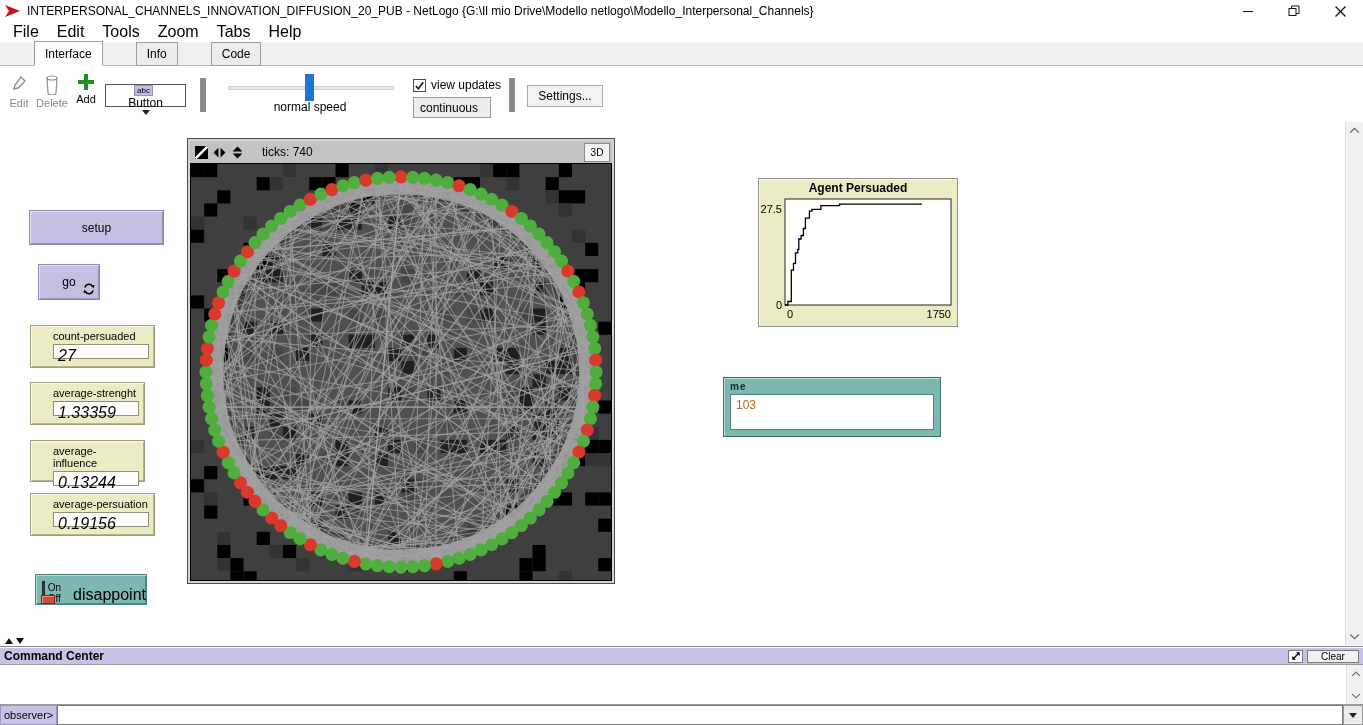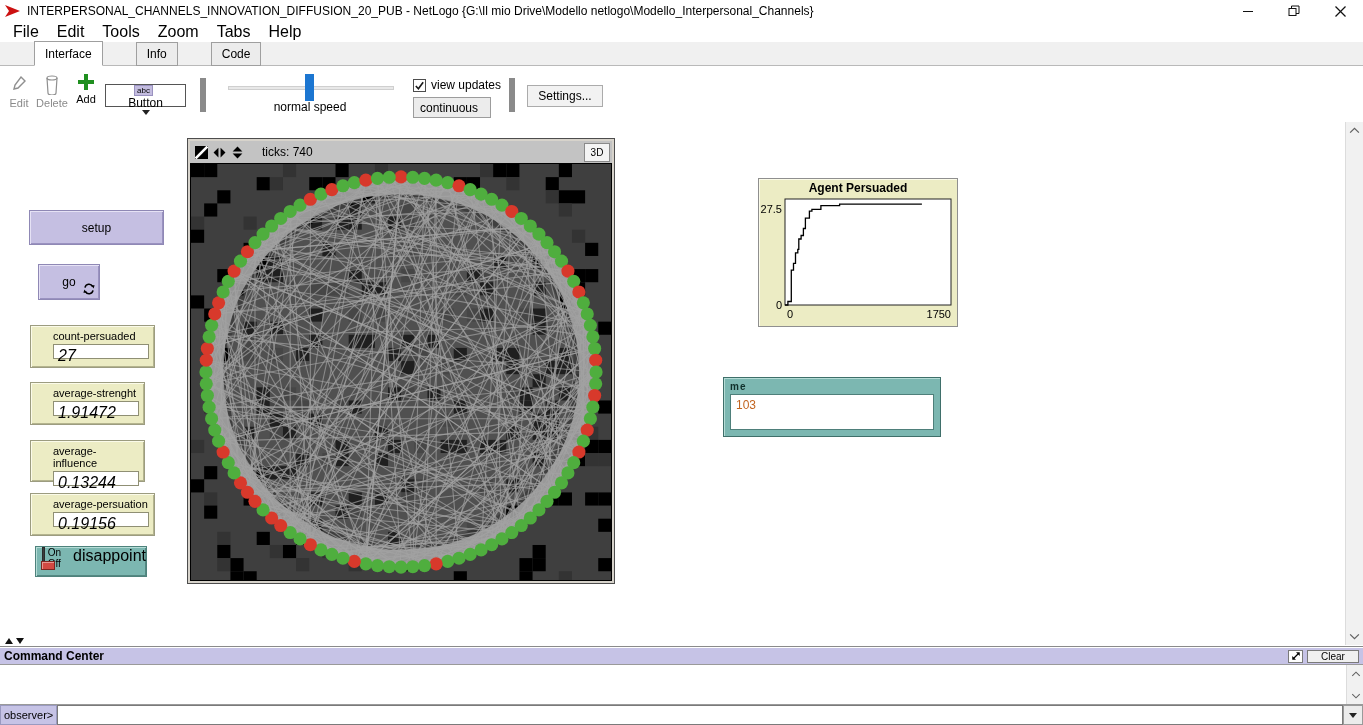--- a/index.html
+++ b/index.html
@@ -62,21 +62,21 @@
   
   .nl-monitor { position:absolute; background:#ececc4; border:1px solid #9c9c80;
                 box-shadow:inset 1px 1px 0 #fbfbe9, inset -1px -1px 0 #b4b48e; padding:4px 5px 0 22px; }
   .nl-monitor .m-label { font-size:11px; }
   .nl-monitor .m-field { margin-top:2px; height:15px; background:#fff; border:1px solid #8f8f74;
                          font-size:16px; padding:2px 0 0 4px;font-style:italic; }
 
   
   .nl-switch { position:absolute; background:#7cb7b1; border:1px solid #4e827c;
                box-shadow:inset 1px 1px 0 #b5dcd6, inset -1px -1px 0 #548882;
-               display:flex; align-items:flex-start; padding-left:6px; }
+               display:flex; align-items:flex-end; padding-left:6px;margin-top:28px; }
   .sw-slot { width:11px; height:23px; background:#3c3c3c; border:1px solid #2a2a2a; position:relative; }
   .sw-handle { position:absolute; left:-2px; bottom:-1px; width:14px; height:9px; background:#d24a42;
                border:1px solid #7e2620; box-shadow:inset 1px 1px 0 #e89790; }
   .sw-onoff { font-size:10px; line-height:11px; margin-left:3px; }
   .sw-label { font-size:16px; margin-left:12px; }
 
   
   .world { position:absolute; left:187px; top:16px; width:428px; height:446px; background:#d7d3cb;
            border:1px solid #4d4d4d; padding:2px; }
   .world-header { height:22px; background:#c3c3c3; display:flex; align-items:center; }
@@ -238,21 +238,21 @@
         <polygon points="0.4,9.8 3.8,9.8 1.4,6.4" fill="#000"></polygon>
       </svg>
     </div>
 
     <div class="nl-monitor" style="left:30px; top:203px; width:125px; height:43px;">
       <div class="m-label">count-persuaded</div>
       <div class="m-field">27</div>
     </div>
     <div class="nl-monitor" style="left:30px; top:260px; width:115px; height:43px;">
       <div class="m-label">average-strenght</div>
-      <div class="m-field">1.91472</div>
+      <div class="m-field">1.33359</div>
     </div>
     <div class="nl-monitor" style="left:30px; top:318px; width:115px; height:42px;">
       <div class="m-label">average-influence</div>
       <div class="m-field">0.13244</div>
     </div>
     <div class="nl-monitor" style="left:30px; top:371px; width:125px; height:43px;">
       <div class="m-label">average-persuation</div>
       <div class="m-field">0.19156</div>
     </div>
 

